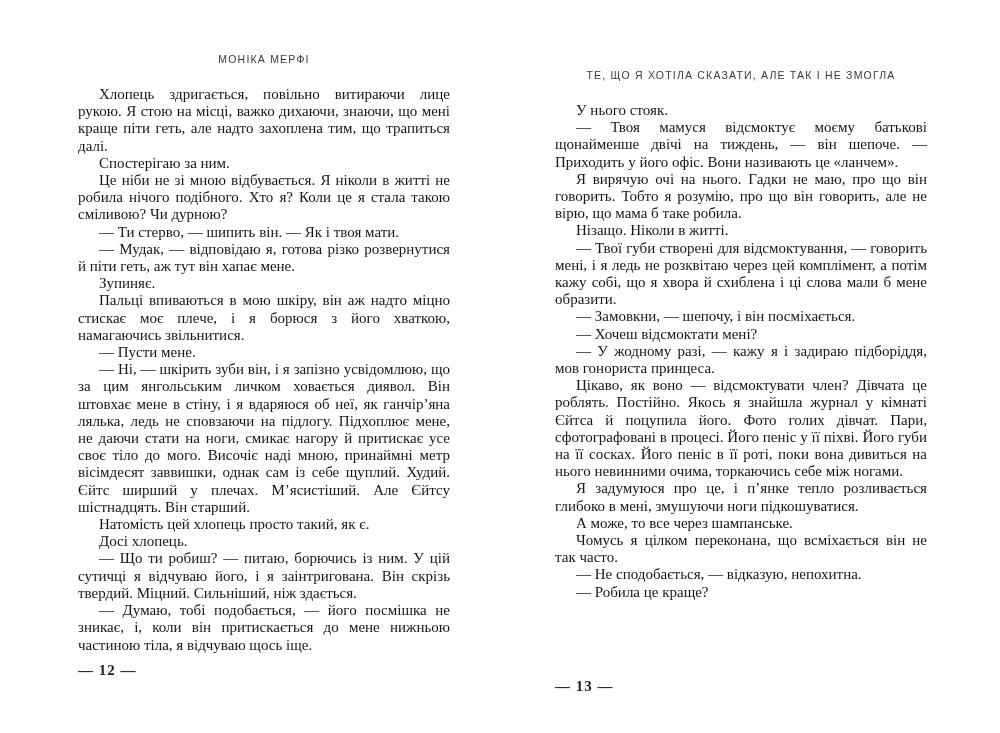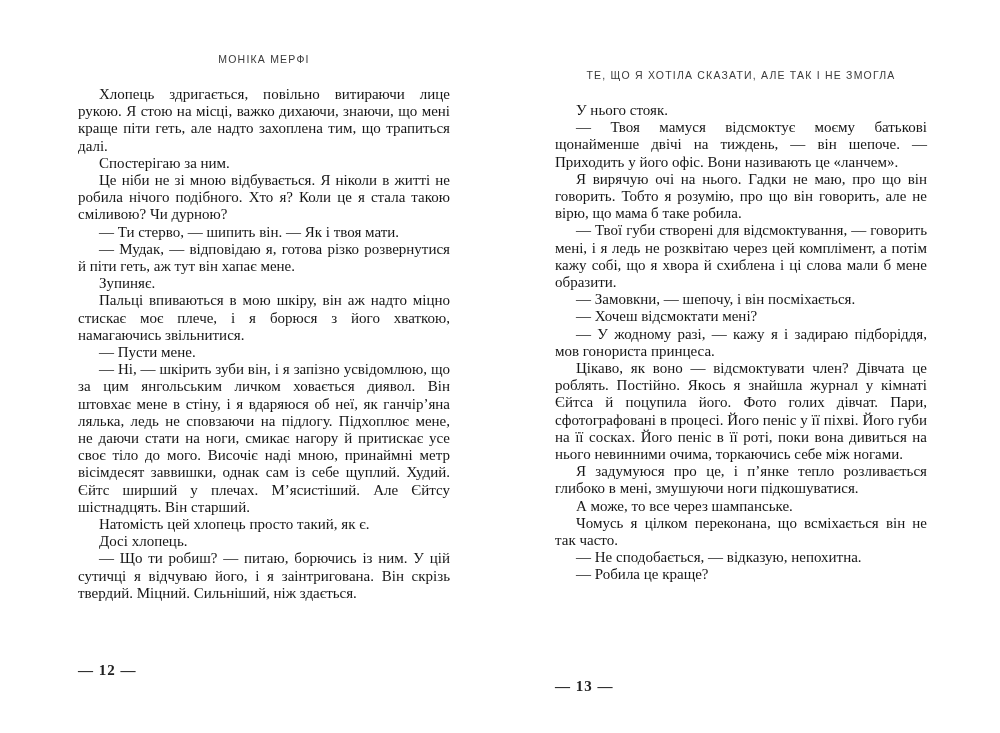--- a/index.html
+++ b/index.html
@@ -77,30 +77,32 @@
       <p>Це ніби не зі мною відбувається. Я ніколи в житті не робила нічого подібного. Хто я? Коли це я стала такою сміливою? Чи дурною?</p>
       <p>— Ти стерво, — шипить він. — Як і твоя мати.</p>
       <p>— Мудак, — відповідаю я, готова різко розвернутися й піти геть, аж тут він хапає мене.</p>
       <p>Зупиняє.</p>
       <p>Пальці впиваються в мою шкіру, він аж надто міцно стискає моє плече, і я борюся з його хваткою, намагаючись звільнитися.</p>
       <p>— Пусти мене.</p>
       <p>— Ні, — шкірить зуби він, і я запізно усвідомлюю, що за цим янгольським личком ховається диявол. Він штовхає мене в стіну, і я вдаряюся об неї, як ганчір’яна лялька, ледь не сповзаючи на підлогу. Підхоплює мене, не даючи стати на ноги, смикає нагору й притискає усе своє тіло до мого. Височіє наді мною, принаймні метр вісімдесят заввишки, однак сам із себе щуплий. Худий. Єйтс ширший у плечах. М’ясистіший. Але Єйтсу шістнадцять. Він старший.</p>
       <p>Натомість цей хлопець просто такий, як є.</p>
       <p>Досі хлопець.</p>
       <p>— Що ти робиш? — питаю, борючись із ним. У цій сутичці я відчуваю його, і я заінтригована. Він скрізь твердий. Міцний. Сильніший, ніж здається.</p>
+      <p>— Думаю, тобі подобається, — його посмішка не зникає, і, коли він притискається до мене нижньою частиною тіла, я відчуваю щось іще.</p>
     </div>
     <div class="page-number">— 12 —</div>
   </div>
 
   <div class="page page--right">
     <div class="running-head">ТЕ, ЩО Я ХОТІЛА СКАЗАТИ, АЛЕ ТАК І НЕ ЗМОГЛА</div>
     <div class="page-body">
       <p>У нього стояк.</p>
       <p>— Твоя мамуся відсмоктує моєму батькові щонайменше двічі на тиждень, — він шепоче. — Приходить у його офіс. Вони називають це «ланчем».</p>
       <p>Я вирячую очі на нього. Гадки не маю, про що він говорить. Тобто я розумію, про що він говорить, але не вірю, що мама б таке робила.</p>
+      <p>Нізащо. Ніколи в житті.</p>
       <p>— Твої губи створені для відсмоктування, — говорить мені, і я ледь не розквітаю через цей комплімент, а потім кажу собі, що я хвора й схиблена і ці слова мали б мене образити.</p>
       <p>— Замовкни, — шепочу, і він посміхається.</p>
       <p>— Хочеш відсмоктати мені?</p>
       <p>— У жодному разі, — кажу я і задираю підборіддя, мов гонориста принцеса.</p>
       <p>Цікаво, як воно — відсмоктувати член? Дівчата це роблять. Постійно. Якось я знайшла журнал у кімнаті Єйтса й поцупила його. Фото голих дівчат. Пари, сфотографовані в процесі. Його пеніс у її піхві. Його губи на її сосках. Його пеніс в її роті, поки вона дивиться на нього невинними очима, торкаючись себе між ногами.</p>
       <p>Я задумуюся про це, і п’янке тепло розливається глибоко в мені, змушуючи ноги підкошуватися.</p>
       <p>А може, то все через шампанське.</p>
       <p>Чомусь я цілком переконана, що всміхається він не так часто.</p>
       <p>— Не сподобається, — відказую, непохитна.</p>
       <p>— Робила це краще?</p>

